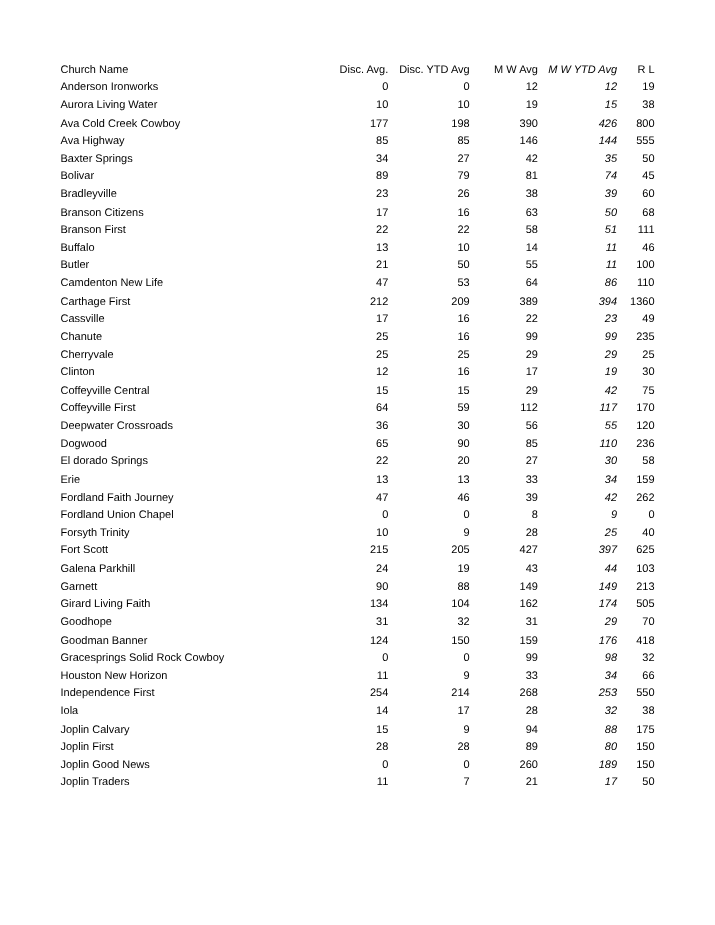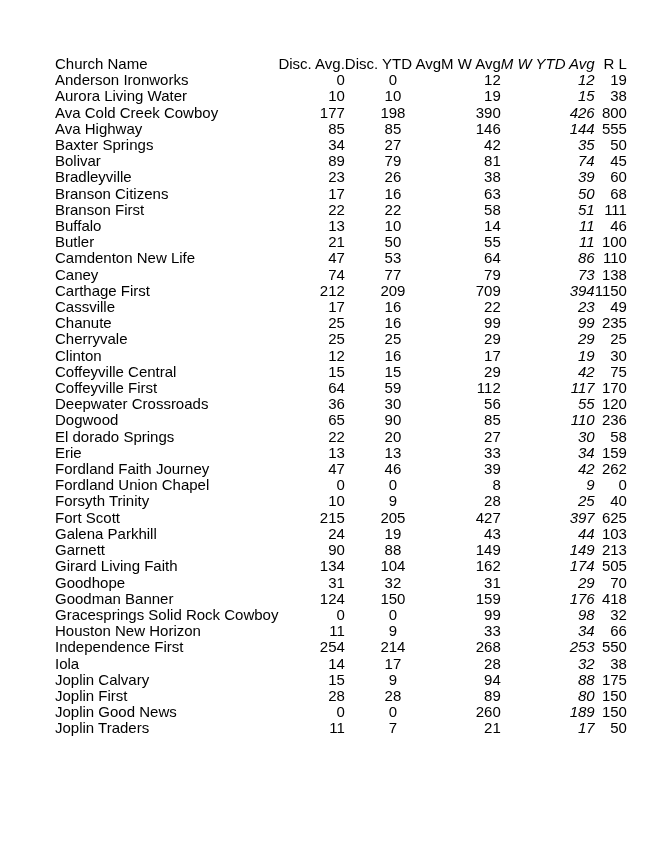--- a/index.html
+++ b/index.html
@@ -17,40 +17,40 @@
   .page {
     position: relative;
     width: 650px;
     height: 841px;
     box-sizing: border-box;
     padding: 56px 55px 0 55px;
   }
   table.report {
     border-collapse: collapse;
     width: 540px;
-    font-size: 15px;
+    font-size: 10px;
     line-height: 16.2px;
   }
   table.report th,
   table.report td {
     padding: 0;
     font-weight: normal;
     white-space: nowrap;
     vertical-align: bottom;
   }
   th.c-name, td.c-name {
     text-align: left;
     width: 232px;
     padding-left: 1px;
   }
   th.c-num, td.c-num {
     text-align: right;
   }
   th.c-disc, td.c-disc { width: 66px; }
-  th.c-discytd, td.c-discytd { width: 74px; text-align: center; }
+  th.c-discytd, td.c-discytd { width: 74px; }
   th.c-mw, td.c-mw { width: 62px; }
   th.c-mwytd, td.c-mwytd { width: 72px; font-style: italic; }
   th.c-rl, td.c-rl { width: 34px; padding-right: 1px; }
   thead th {
     padding-bottom: 4px;
   }
   tbody td {
     height: 16.2px;
   }
 </style>
@@ -160,34 +160,26 @@
         </tr>
         <tr>
           <td class="c-name">Camdenton New Life</td>
           <td class="c-num c-disc">47</td>
           <td class="c-num c-discytd">53</td>
           <td class="c-num c-mw">64</td>
           <td class="c-num c-mwytd">86</td>
           <td class="c-num c-rl">110</td>
         </tr>
         <tr>
-          <td class="c-name">Caney</td>
-          <td class="c-num c-disc">74</td>
-          <td class="c-num c-discytd">77</td>
-          <td class="c-num c-mw">79</td>
-          <td class="c-num c-mwytd">73</td>
-          <td class="c-num c-rl">138</td>
-        </tr>
-        <tr>
           <td class="c-name">Carthage First</td>
           <td class="c-num c-disc">212</td>
           <td class="c-num c-discytd">209</td>
-          <td class="c-num c-mw">709</td>
+          <td class="c-num c-mw">389</td>
           <td class="c-num c-mwytd">394</td>
-          <td class="c-num c-rl">1150</td>
+          <td class="c-num c-rl">1360</td>
         </tr>
         <tr>
           <td class="c-name">Cassville</td>
           <td class="c-num c-disc">17</td>
           <td class="c-num c-discytd">16</td>
           <td class="c-num c-mw">22</td>
           <td class="c-num c-mwytd">23</td>
           <td class="c-num c-rl">49</td>
         </tr>
         <tr>

